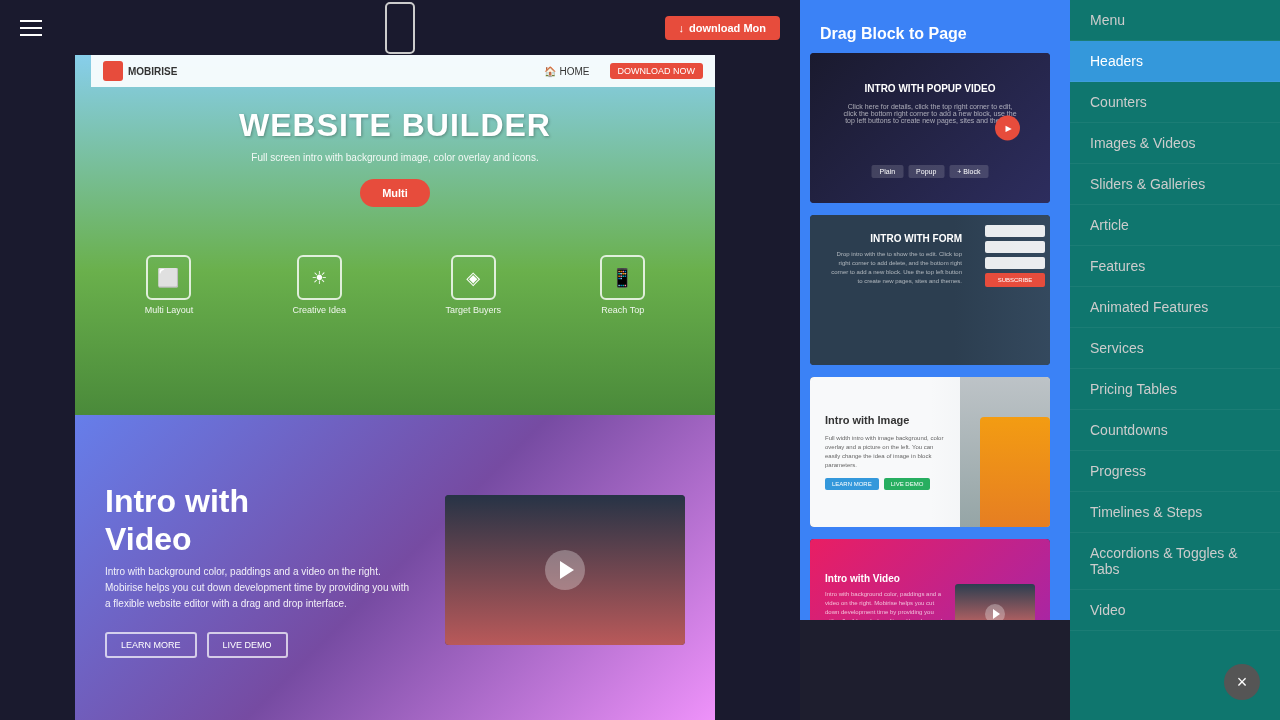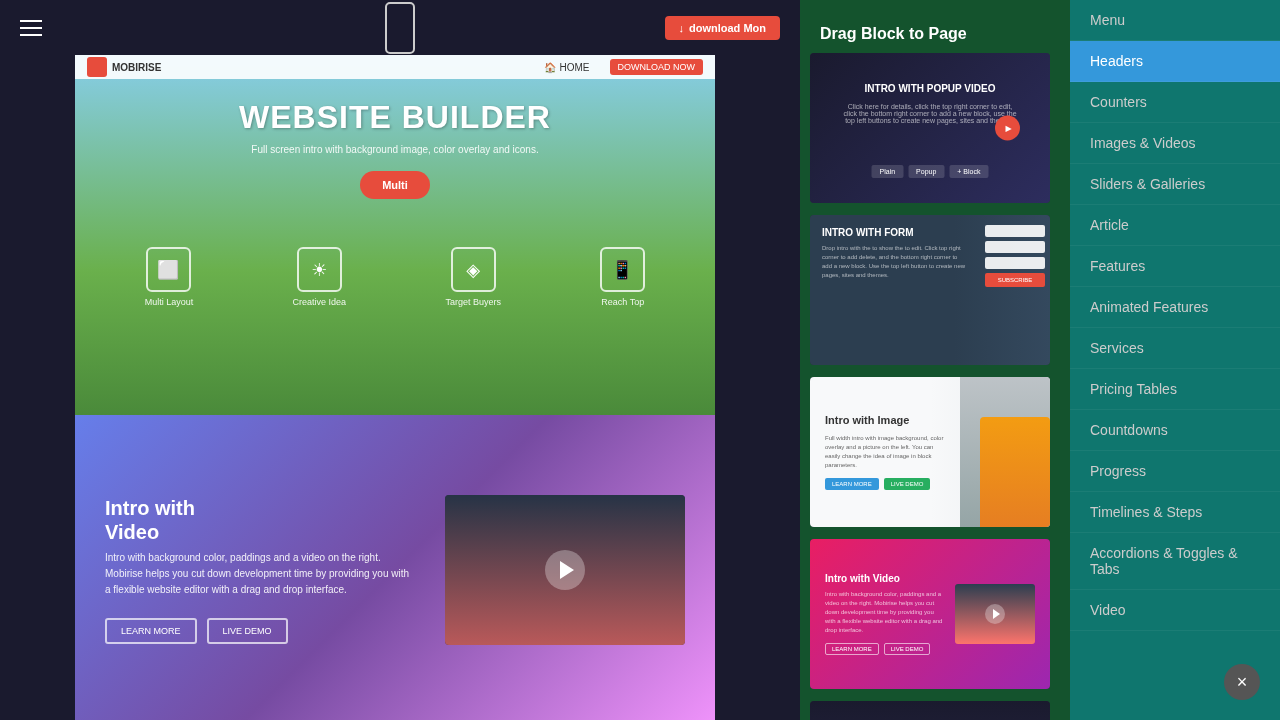--- a/index.html
+++ b/index.html
@@ -80,25 +80,26 @@
       top: 55px;
       left: 75px;
       width: 640px;
       height: 360px;
       background: linear-gradient(to bottom, #87CEEB 0%, #6ab04c 60%, #4a8a3a 100%);
       overflow: hidden;
     }
 
     .wb-navbar {
       background: rgba(255,255,255,0.9);
-      height: 24px;
+      height: 32px;
       display: flex;
       align-items: center;
       padding: 0 12px;
       gap: 20px;
+      margin-left: 16px;
     }
     .wb-logo {
       display: flex;
       align-items: center;
       gap: 5px;
     }
     .wb-logo-icon {
       width: 20px;
       height: 20px;
       background: #e74c3c;
@@ -189,21 +190,21 @@
       align-items: center;
       padding: 30px;
       gap: 30px;
     }
 
     .iv-text {
       flex: 1;
       color: white;
     }
     .iv-title {
-      font-size: 20px;
+      font-size: 32px;
       font-weight: bold;
       line-height: 1.2;
       margin-bottom: 6px;
     }
     .iv-desc {
       font-size: 10px;
       line-height: 1.6;
       opacity: 0.9;
       margin-bottom: 20px;
     }
@@ -270,22 +271,22 @@
     .drag-panel {
       width: 480px;
       height: 720px;
       background: #1e1e2e;
       display: flex;
     }
 
     
     .thumbnails-col {
       width: 270px;
-      height: 720px;
-      background: #14532d;
+      height: 620px;
+      background: #3b82f6;
       overflow-y: auto;
       padding: 10px;
     }
     .thumbnails-col::-webkit-scrollbar { width: 6px; }
     .thumbnails-col::-webkit-scrollbar-track { background: #1e1e2e; }
     .thumbnails-col::-webkit-scrollbar-thumb { background: #555; border-radius: 3px; }
 
     .drag-panel-header {
       color: white;
       font-size: 16px;
@@ -365,21 +366,22 @@
     
     .thumb2-bg {
       width: 100%;
       height: 100%;
       background: linear-gradient(to right, #2c3e50 60%, #34495e 100%);
       position: relative;
       display: flex;
     }
     .thumb2-left {
       flex: 1;
-      padding: 12px;
+      padding: 18px;
+      text-align: right;
     }
     .thumb2-title {
       color: white;
       font-size: 10px;
       font-weight: bold;
       margin-bottom: 6px;
     }
     .thumb2-desc {
       color: rgba(255,255,255,0.6);
       font-size: 6px;

